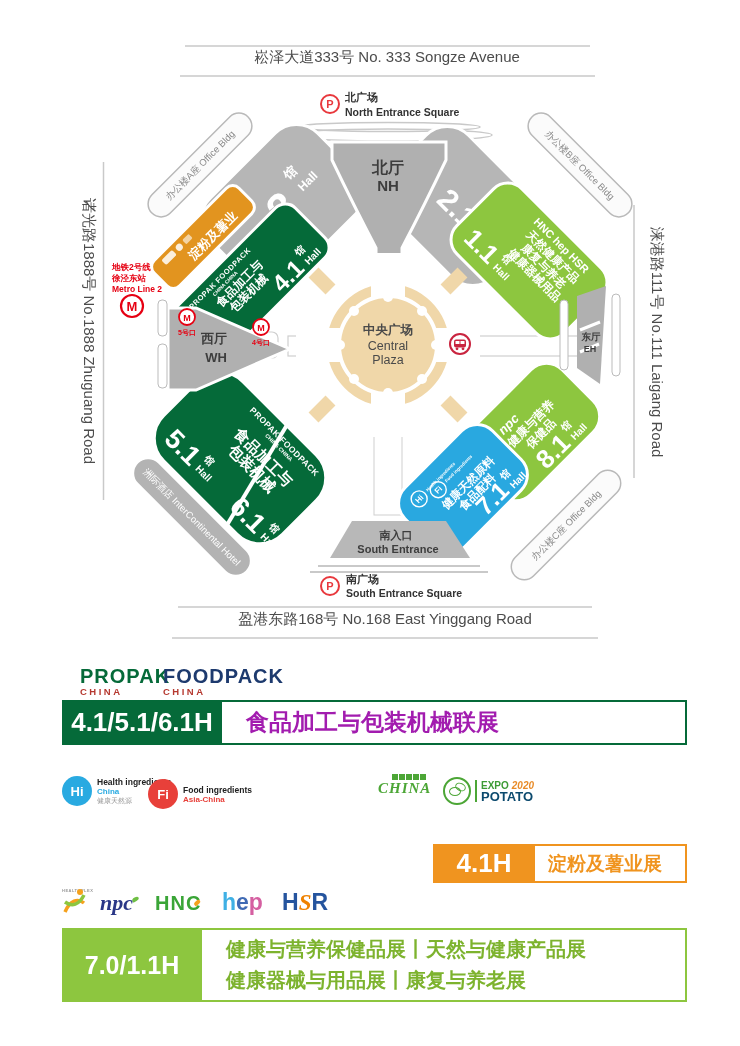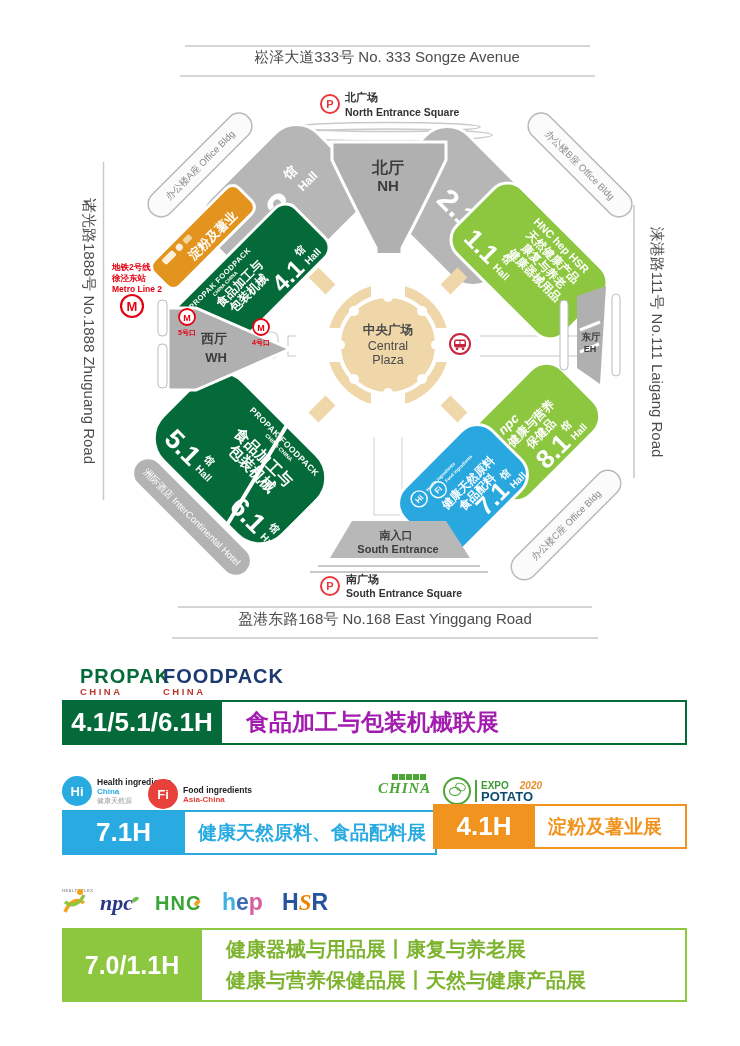--- a/index.html
+++ b/index.html
@@ -323,34 +323,30 @@
     <div style="width:6px;height:6px;background:#4ca636;"></div>
   </div>
   <div style="font-size:15px;font-weight:800;font-style:italic;color:#4ca636;letter-spacing:1px;font-family:'Liberation Serif','DejaVu Serif',serif;">CHINA</div>
 </div>
 <div class="abs" style="left:443px;top:777px;display:flex;align-items:center;">
   <div style="width:24px;height:24px;border:2px solid #4ca636;border-radius:50%;position:relative;">
     <div style="position:absolute;left:4px;top:8px;width:10px;height:7px;border:1.5px solid #4ca636;border-radius:50%;"></div>
     <div style="position:absolute;left:10px;top:4px;width:9px;height:6px;border:1.5px solid #4ca636;border-radius:50%;transform:rotate(25deg);"></div>
   </div>
   <div style="margin-left:4px;padding-left:4px;border-left:2px solid #4ca636;">
-    <div style="display:flex;gap:11px;align-items:flex-end;">
+    <div style="display:flex;gap:3px;align-items:flex-end;">
       <span style="font-size:10px;font-weight:800;color:#3c9b35;">EXPO</span>
       <span style="font-size:10px;font-weight:700;font-style:italic;color:#e88b28;">2020</span>
     </div>
     <div style="font-size:13px;font-weight:800;color:#0c4a6e;line-height:11px;">POTATO</div>
   </div>
 </div>
 
-<div class="abs bar" style="left:62px;top:810px;width:375px;height:45px;">
-  <div class="barbox" style="width:123px;background:#29aae1;font-size:26px;">7.1H</div>
-  <div class="barseg" style="flex:1;border:2px solid #29aae1;border-left:none;color:#29aae1;font-size:19px;padding-left:13px;">健康天然原料、食品配料展</div>
-</div>
-
-<div class="abs bar" style="left:433px;top:804px;width:254px;height:45px;">
+
+<div class="abs bar" style="left:433px;top:844px;width:254px;height:39px;">
   <div class="barbox" style="width:102px;background:#f0941f;font-size:26px;">4.1H</div>
   <div class="barseg" style="flex:1;border:2px solid #f0941f;border-left:none;color:#f0941f;font-size:19px;padding-left:13px;">淀粉及薯业展</div>
 </div>
 
 <div class="abs" style="left:62px;top:888px;width:30px;text-align:center;">
   <svg width="26" height="27">
     <circle cx="18" cy="4" r="3" fill="#f5a11c"></circle>
     <path d="M3,24 C8,12 16,10 22,15" stroke="#f5a11c" stroke-width="3.5" fill="none"></path>
     <path d="M3,14 C10,19 17,17 22,7" stroke="#8dc63f" stroke-width="3.5" fill="none"></path>
   </svg>
@@ -367,18 +363,18 @@
 <div class="abs" style="left:222px;top:889px;font-size:23px;font-weight:800;">
   <span style="color:#3fb0e4;">h</span><span style="color:#3f6ab4;">e</span><span style="color:#d55fa1;">p</span>
 </div>
 <div class="abs" style="left:282px;top:889px;font-size:23px;font-weight:800;">
   <span style="color:#25549e;">H</span><span style="color:#ef8200;font-style:italic;font-family:'Liberation Serif','DejaVu Serif',serif;">S</span><span style="color:#25549e;">R</span>
 </div>
 
 <div class="abs bar" style="left:62px;top:928px;width:625px;height:74px;">
   <div class="barbox" style="width:140px;background:#8dc63f;font-size:25px;">7.0/1.1H</div>
   <div class="barseg" style="flex:1;border:2px solid #8dc63f;border-left:none;color:#7db32e;font-size:20px;padding-left:24px;flex-direction:column;align-items:flex-start;justify-content:center;gap:4px;">
+    <div>健康与营养保健品展丨天然与健康产品展</div>
     <div>健康器械与用品展丨康复与养老展</div>
-    <div>健康与营养保健品展丨天然与健康产品展</div>
   </div>
 </div>
 
 </div>
 
 </body></html>

